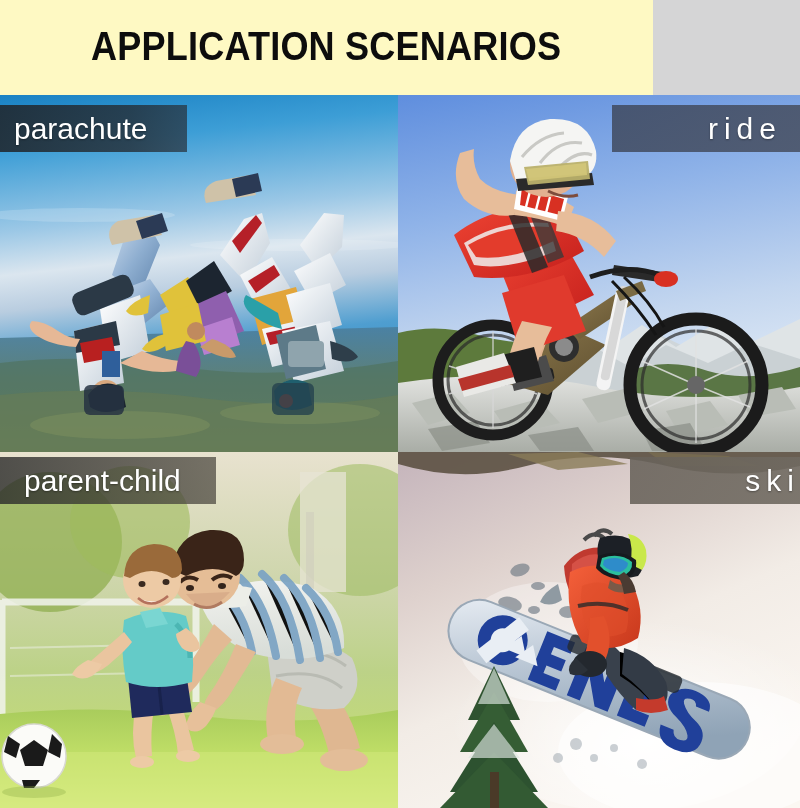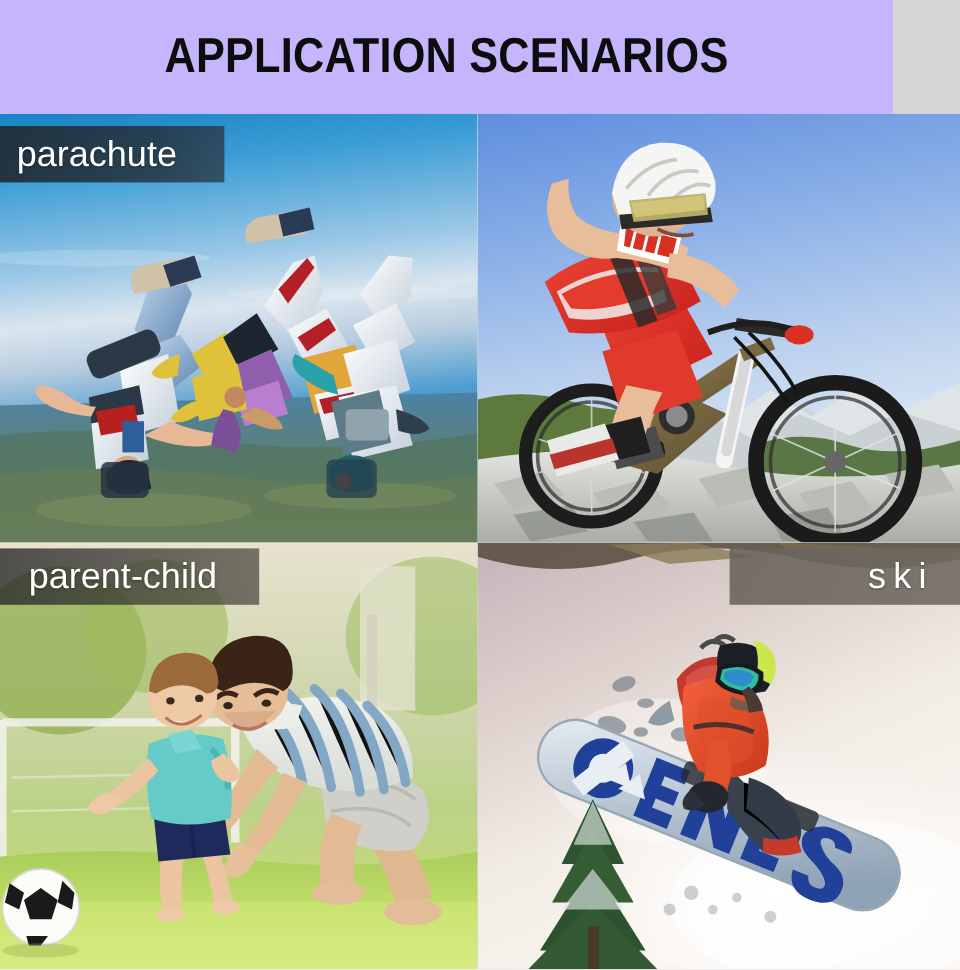--- a/index.html
+++ b/index.html
@@ -4,22 +4,22 @@
 <style>
   html,body{margin:0;padding:0;background:#ffffff;}
   body{
     width:800px;height:808px;overflow:hidden;
     font-family:"Liberation Sans","DejaVu Sans",sans-serif;
   }
   .page{position:relative;width:800px;height:808px;overflow:hidden;background:#d5d5d6;}
 
   
   .header{
-    position:absolute;left:0;top:0;width:744px;height:95px;
-    background:#c4b5fd;
+    position:absolute;left:0;top:0;width:653px;height:95px;
+    background:#fef9c3;
     display:flex;align-items:center;justify-content:center;
   }
   .header-title{
     font-size:41px;font-weight:700;color:#0d0d0d;
     letter-spacing:0.2px;
     transform:scaleX(0.88);transform-origin:center;
     white-space:nowrap;
     margin-top:-2px;
   }
 
@@ -46,21 +46,21 @@
   .label-ride{
     right:0;top:10px;width:170px;padding-right:18px;justify-content:flex-end;
     letter-spacing:6px;
     background:linear-gradient(90deg,rgba(60,68,86,.80) 0%,rgba(70,78,96,.86) 100%);
   }
   .label-parentchild{
     left:0;top:5px;width:192px;padding-left:24px;
     background:linear-gradient(90deg,rgba(42,42,42,.80) 0%,rgba(74,70,62,.72) 100%);
   }
   .label-ski{
-    right:0;top:5px;width:170px;padding-right:22px;justify-content:flex-end;
+    right:0;top:5px;width:170px;justify-content:flex-end;
     letter-spacing:6px;
     background:linear-gradient(90deg,rgba(104,98,90,.88) 0%,rgba(112,106,97,.90) 100%);
   }
 </style>
 </head>
 <body>
 
 <div class="page">
 
   <div class="header">
@@ -300,20 +300,23 @@
             <path d="M142 68 Q160 44 184 48"></path>
           <path d="M160 74 Q178 54 194 60"></path>
         </g>
         <path d="M118 84 L194 78 L196 90 L120 96 Z" fill="#2a2a2a"></path>
 
         <path d="M126 72 L190 66 L192 84 L130 90 Z" fill="#b9b06a" opacity="0.95"></path>
         <path d="M128 74 L188 68 L189 80 L131 86 Z" fill="#d6c97a" opacity="0.8"></path>
         <path d="M150 96 Q166 104 180 100" stroke="#7d4c3c" stroke-width="3" fill="none"></path>
       </svg>
 
+      <div class="label label-ride">
+        <span>ride</span>
+      </div>
     </div>
 
     <div class="cell">
       <svg viewBox="0 0 398 356" preserveAspectRatio="none">
         <defs>
           <linearGradient id="bgPC" x1="0" y1="0" x2="0" y2="1">
             <stop offset="0" stop-color="#e8e2cf"></stop>
             <stop offset="0.35" stop-color="#cfd6ad"></stop>
             <stop offset="0.62" stop-color="#bcd287"></stop>
             <stop offset="1" stop-color="#c9e26a"></stop>

